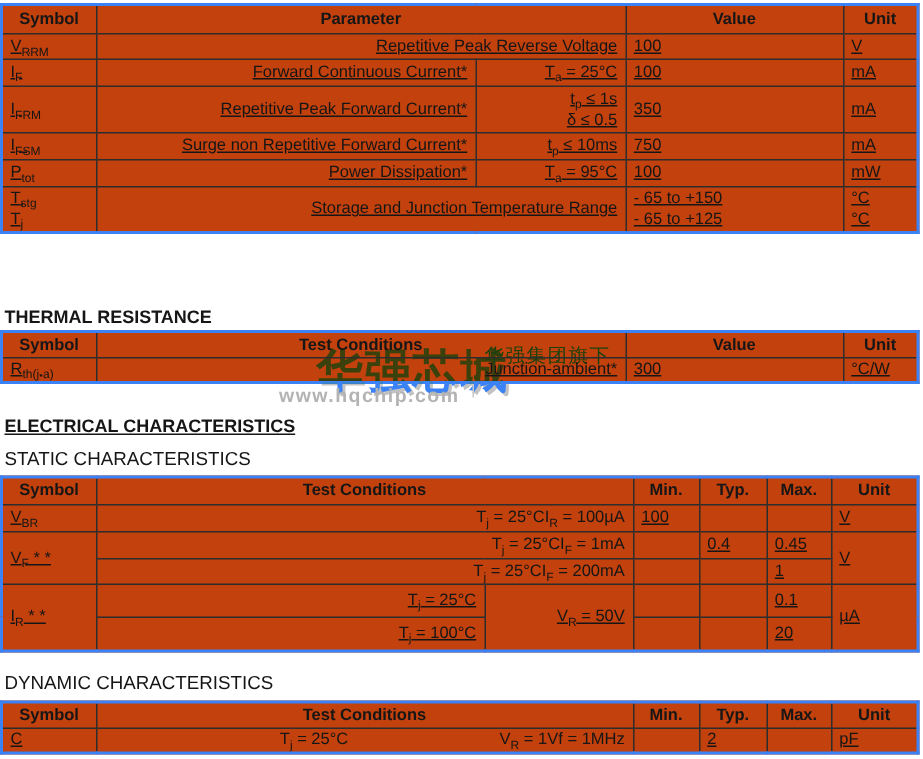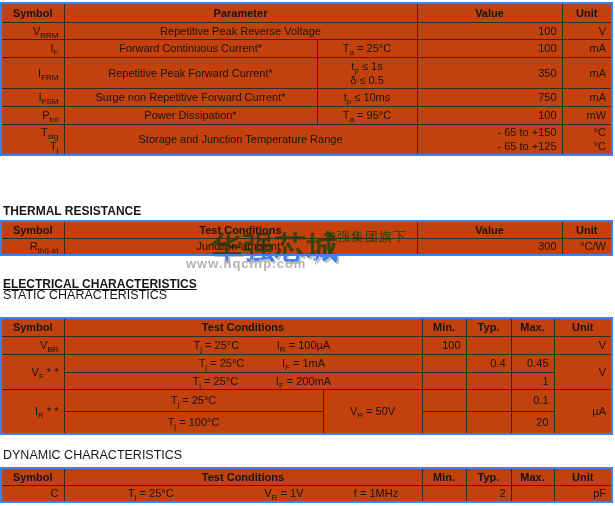--- a/index.html
+++ b/index.html
@@ -13,40 +13,40 @@
     border-collapse:collapse;table-layout:fixed;
     border:2px solid #3b82f6;background:#c2410c;
   }
   .tbl td{
     border:1px solid #2d2d2d;
     font-size:11px;line-height:14px;
     padding:0 5px;vertical-align:middle;
     overflow:hidden;white-space:normal;
   }
   .th{font-weight:bold;text-align:center;}
-  .sym,.val,.unit{text-align:right;}
-  .param,.cond{text-align:center;}
+  .sym,.val,.unit{text-align:left;text-decoration:underline;}
+  .param,.cond{text-align:right;text-decoration:underline;}
   .param{padding:0 6px;}
   .cnd1{padding:0 4px;}
   .vtop{vertical-align:top;padding-top:2px;}
   sub{font-size:8px;line-height:0;}
   .seg{display:inline-block;vertical-align:top;}
   .s121{width:121px;}
   .s126{width:126px;}
   .s140{width:140px;}
   .heading{position:absolute;left:3px;font-size:12px;white-space:nowrap;}
   .hbold{font-weight:bold;}
   .hreg{font-size:12.5px;}
   #t1{top:2px;}
   #t2{top:220px;}
   #t3{top:317px;}
   #t4{top:467px;}
   #h-thermal{top:204px;text-align:center;}
   #h-electrical{top:277px;text-decoration:underline;}
-  #h-static{top:288px;}
+  #h-static{top:299px;}
   #h-dynamic{top:448px;}
   .watermark{position:absolute;inset:0;pointer-events:none;mix-blend-mode:darken;z-index:5;}
   .wm-big{
     position:absolute;left:183px;top:227px;
     font-size:31px;font-weight:bold;letter-spacing:1px;
     color:#3b82f6;text-shadow:2px 2px 0 #c2c2c2;white-space:nowrap;margin-left:28px;
   }
   .wm-url{
     position:absolute;left:186px;top:256px;
     font-size:13px;font-weight:bold;letter-spacing:1px;

